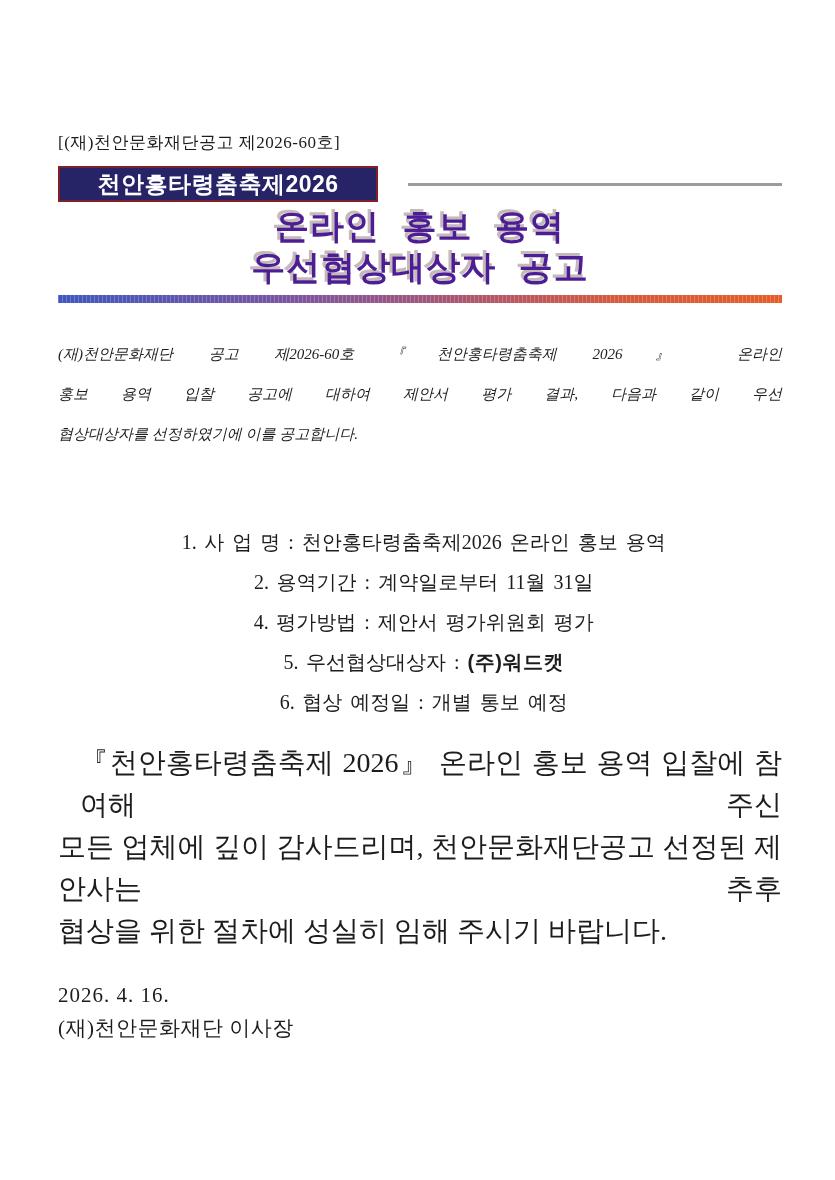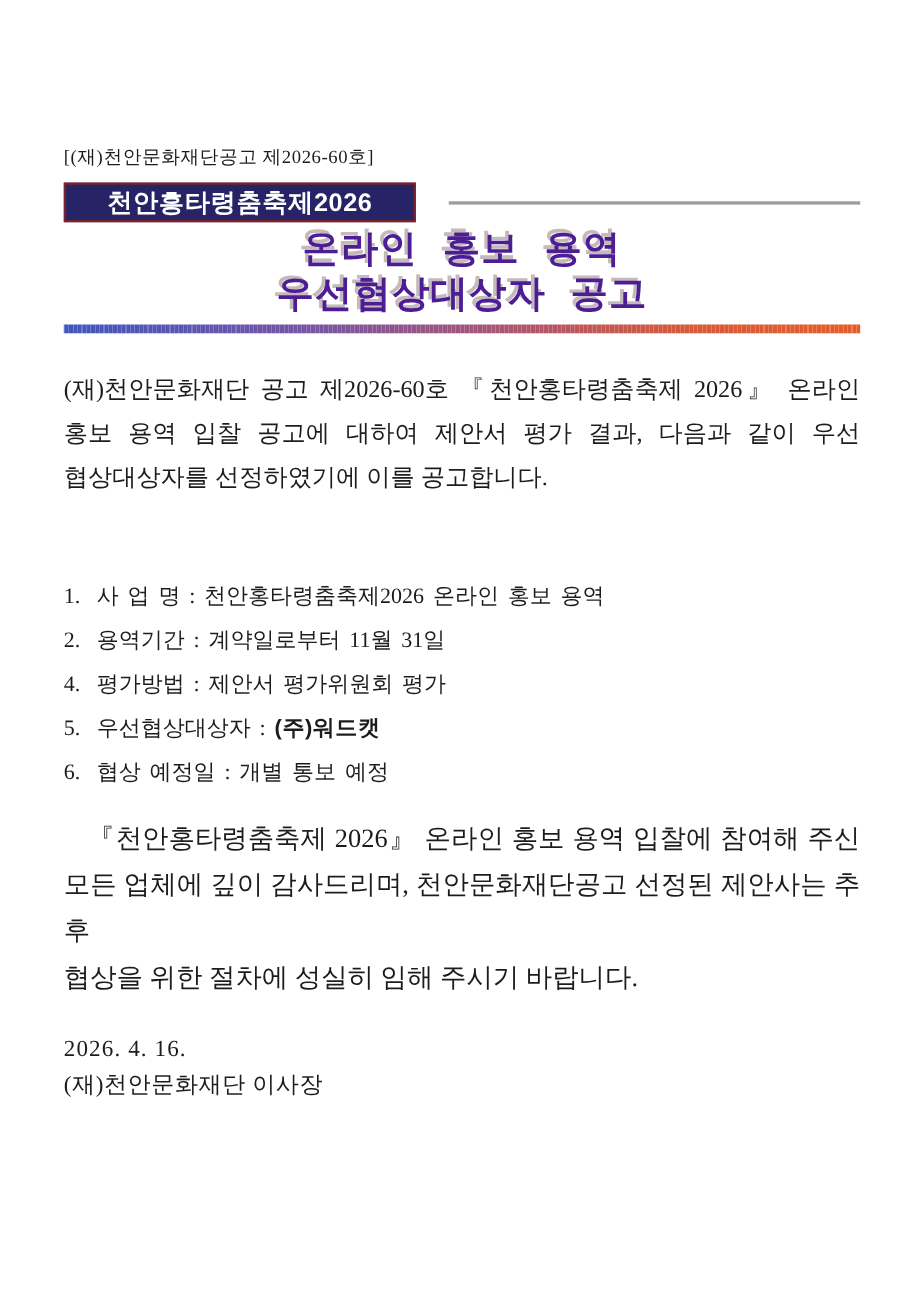--- a/index.html
+++ b/index.html
@@ -78,54 +78,56 @@
       linear-gradient(90deg,
         var(--gradient_left, #3f57be) 0%,
         var(--gradient_mid1, #7a55a2) 32%,
         var(--gradient_mid2, #aa5672) 55%,
         var(--gradient_mid3, #d65a3a) 78%,
         var(--gradient_right, #e55d28) 100%);
   }
   
   .intro-par {
     margin-top: 31px;
-    font-size: 22px;
+    font-size: 15px;
     line-height: 40px;
+    font-style: italic;
   }
   .par-line {
     text-align: justify;
     text-align-last: justify;
   }
   .par-line.last {
     text-align: left;
     text-align-last: left;
   }
   .par-line.indented {
     padding-left: 22px;
   }
   
   .item-list {
     margin-top: 68px;
     font-size: 20px;
     line-height: 40px;
     word-spacing: 3px;
+    text-align: center;
   }
   .list-item .item-no {
     display: inline-block;
     width: 30px;
   }
   .list-item .bold-value {
     font-family: "Liberation Sans", "DejaVu Sans", sans-serif;
     font-weight: bold;
     font-size: 20px;
     letter-spacing: 0.5px;
   }
   .closing-par {
     margin-top: 20px;
-    font-size: 24px;
+    font-size: 28px;
     line-height: 42px;
   }
   
   .sign-block {
     margin-top: 27px;
     text-align: left;
     font-size: 21px;
     line-height: 33px;
     padding-right: 2px;
   }

